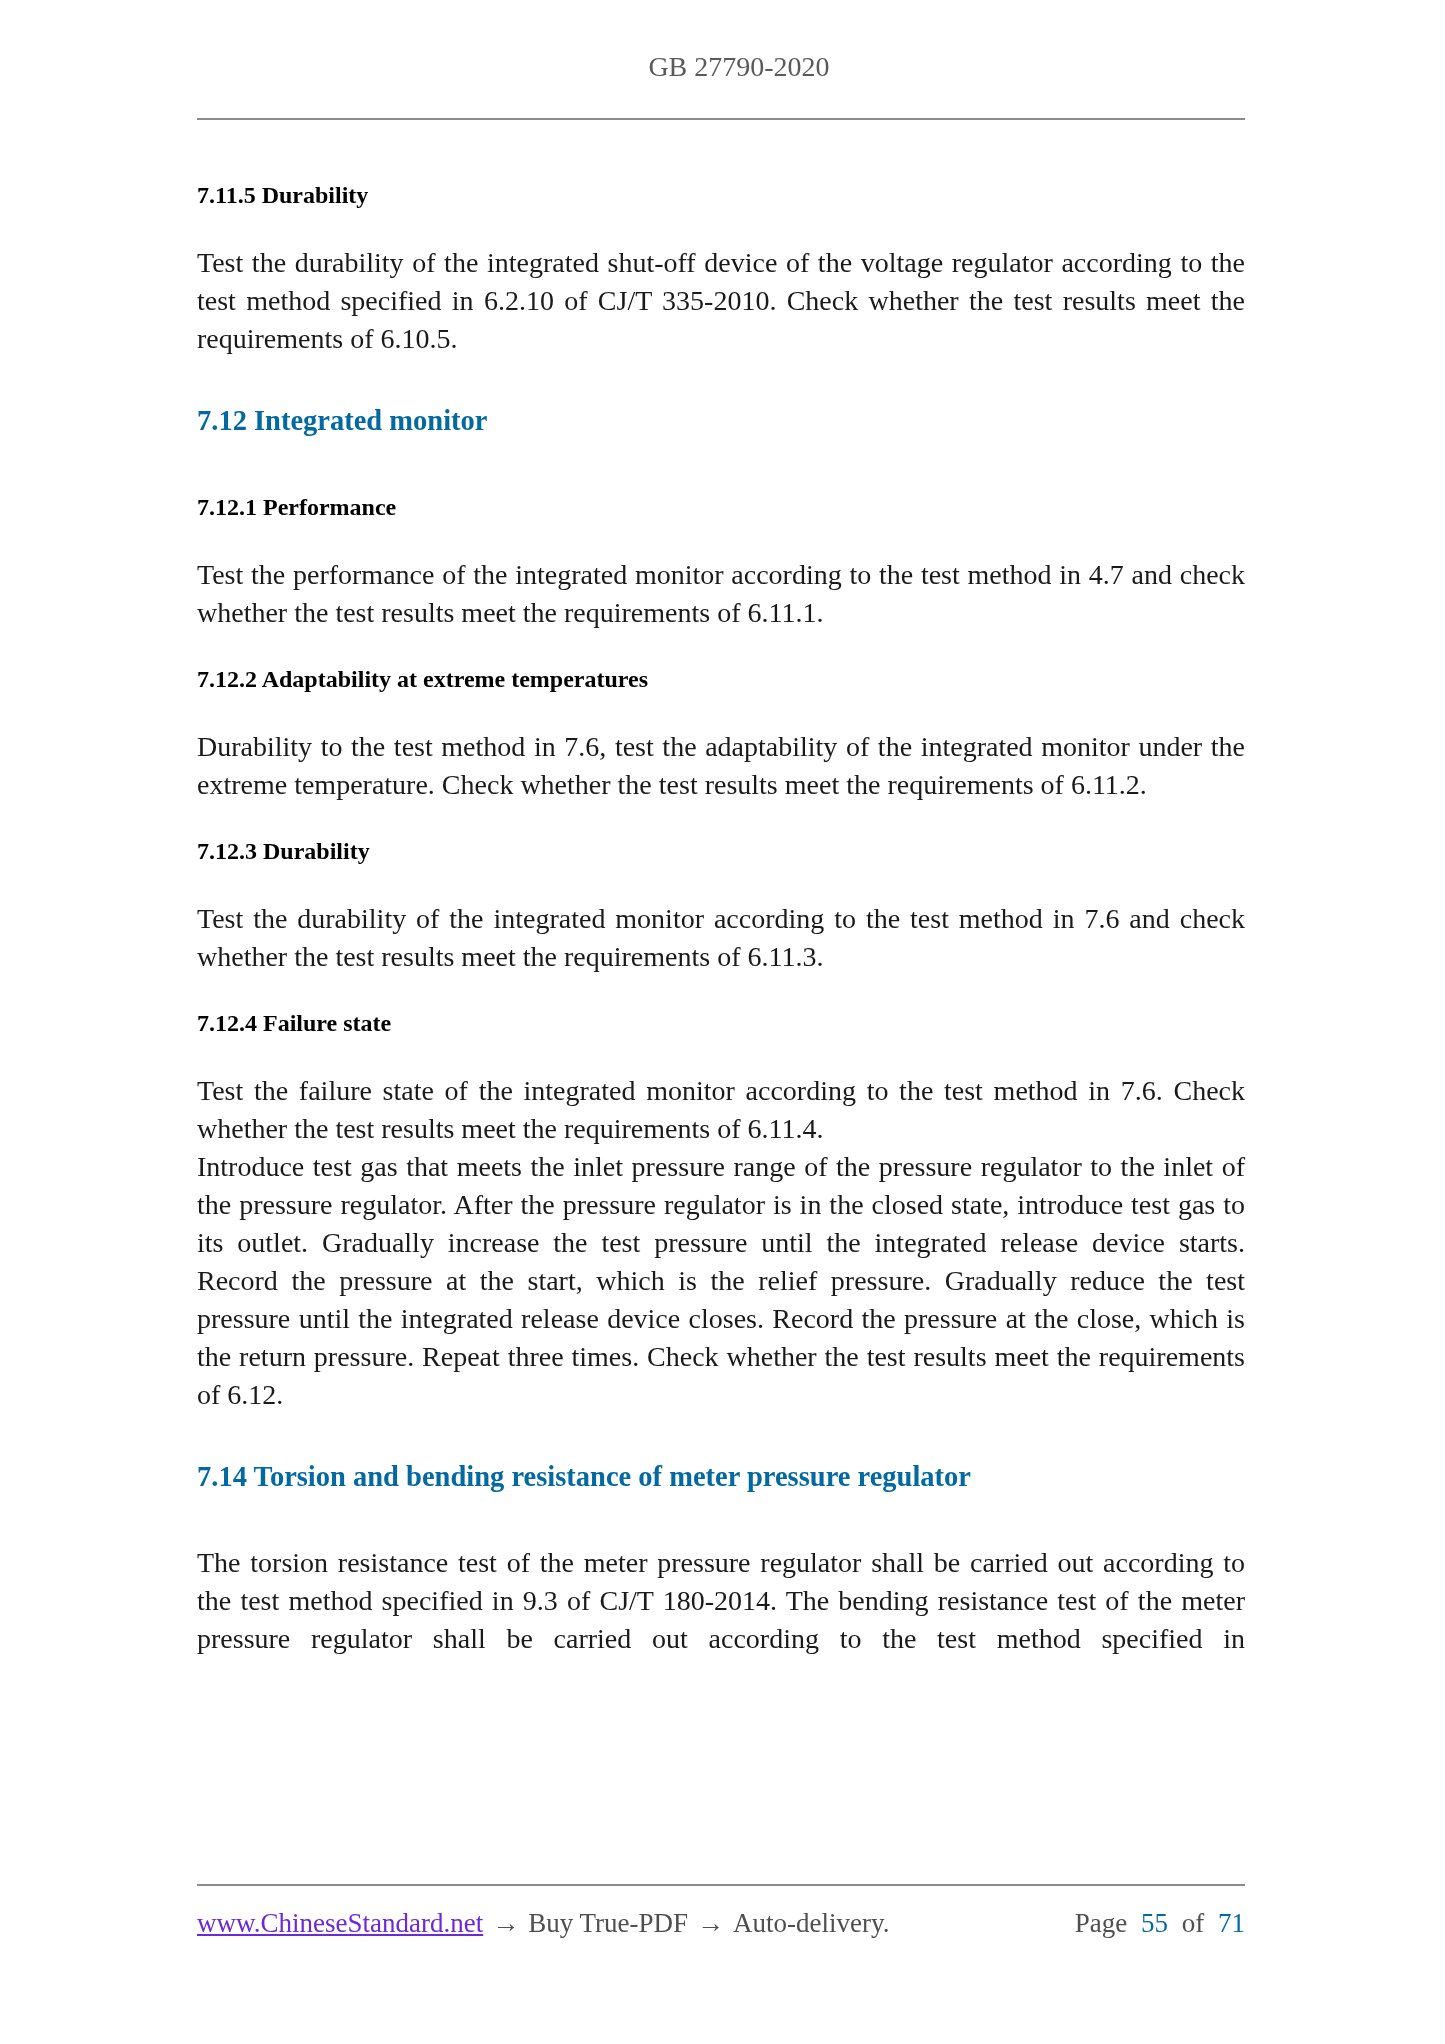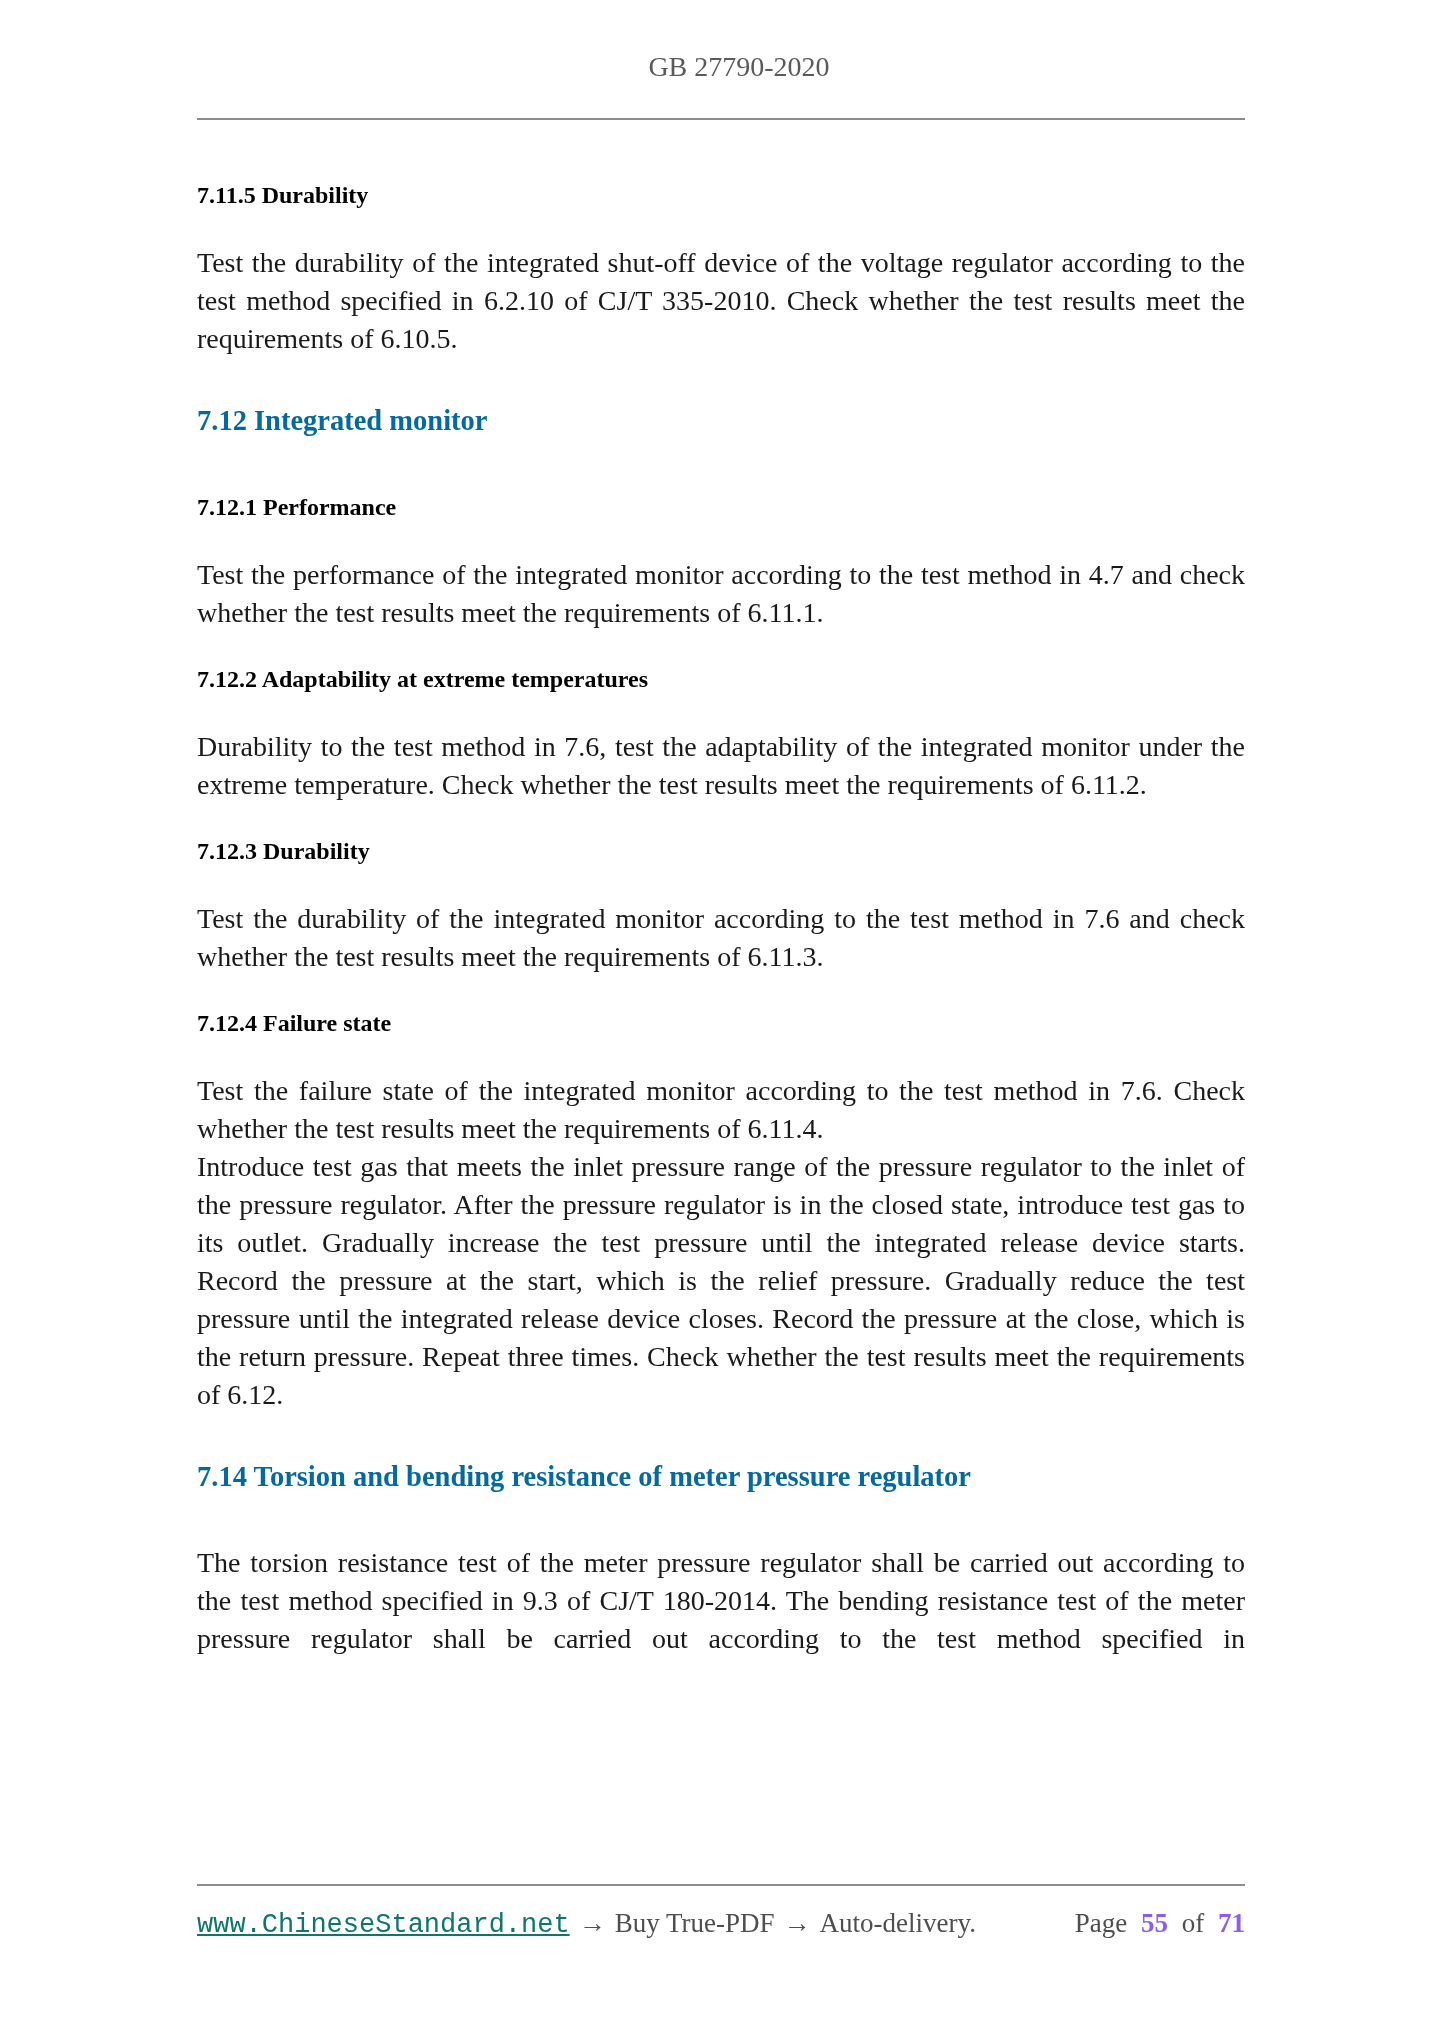--- a/index.html
+++ b/index.html
@@ -77,32 +77,31 @@
     width: 1048px;
     display: flex;
     justify-content: space-between;
     align-items: baseline;
     font-size: 27px;
     line-height: 34px;
     color: #4f4f4f;
   }
   .footer-left { white-space: nowrap; }
   .site-link {
-    color: #0f766e;
+    color: #6d28d9;
     text-decoration: underline;
     cursor: pointer;
-    font-family: Liberation Mono, monospace;
   }
   .arrow-glyph {
     display: inline-block;
     margin: 0 9px;
     color: #4f4f4f;
   }
   .page-indicator { white-space: nowrap; word-spacing: 7px; }
-  .bold-num { font-weight: bold; color: #8b5cf6; }
+  .bold-num { font-weight: normal; color: #0369a1; }
 </style>
 </head>
 <body>
 
 <div class="page">
 
   <div class="header-title">GB 27790-2020</div>
   <div class="header-rule"></div>
 
   <div class="content">

